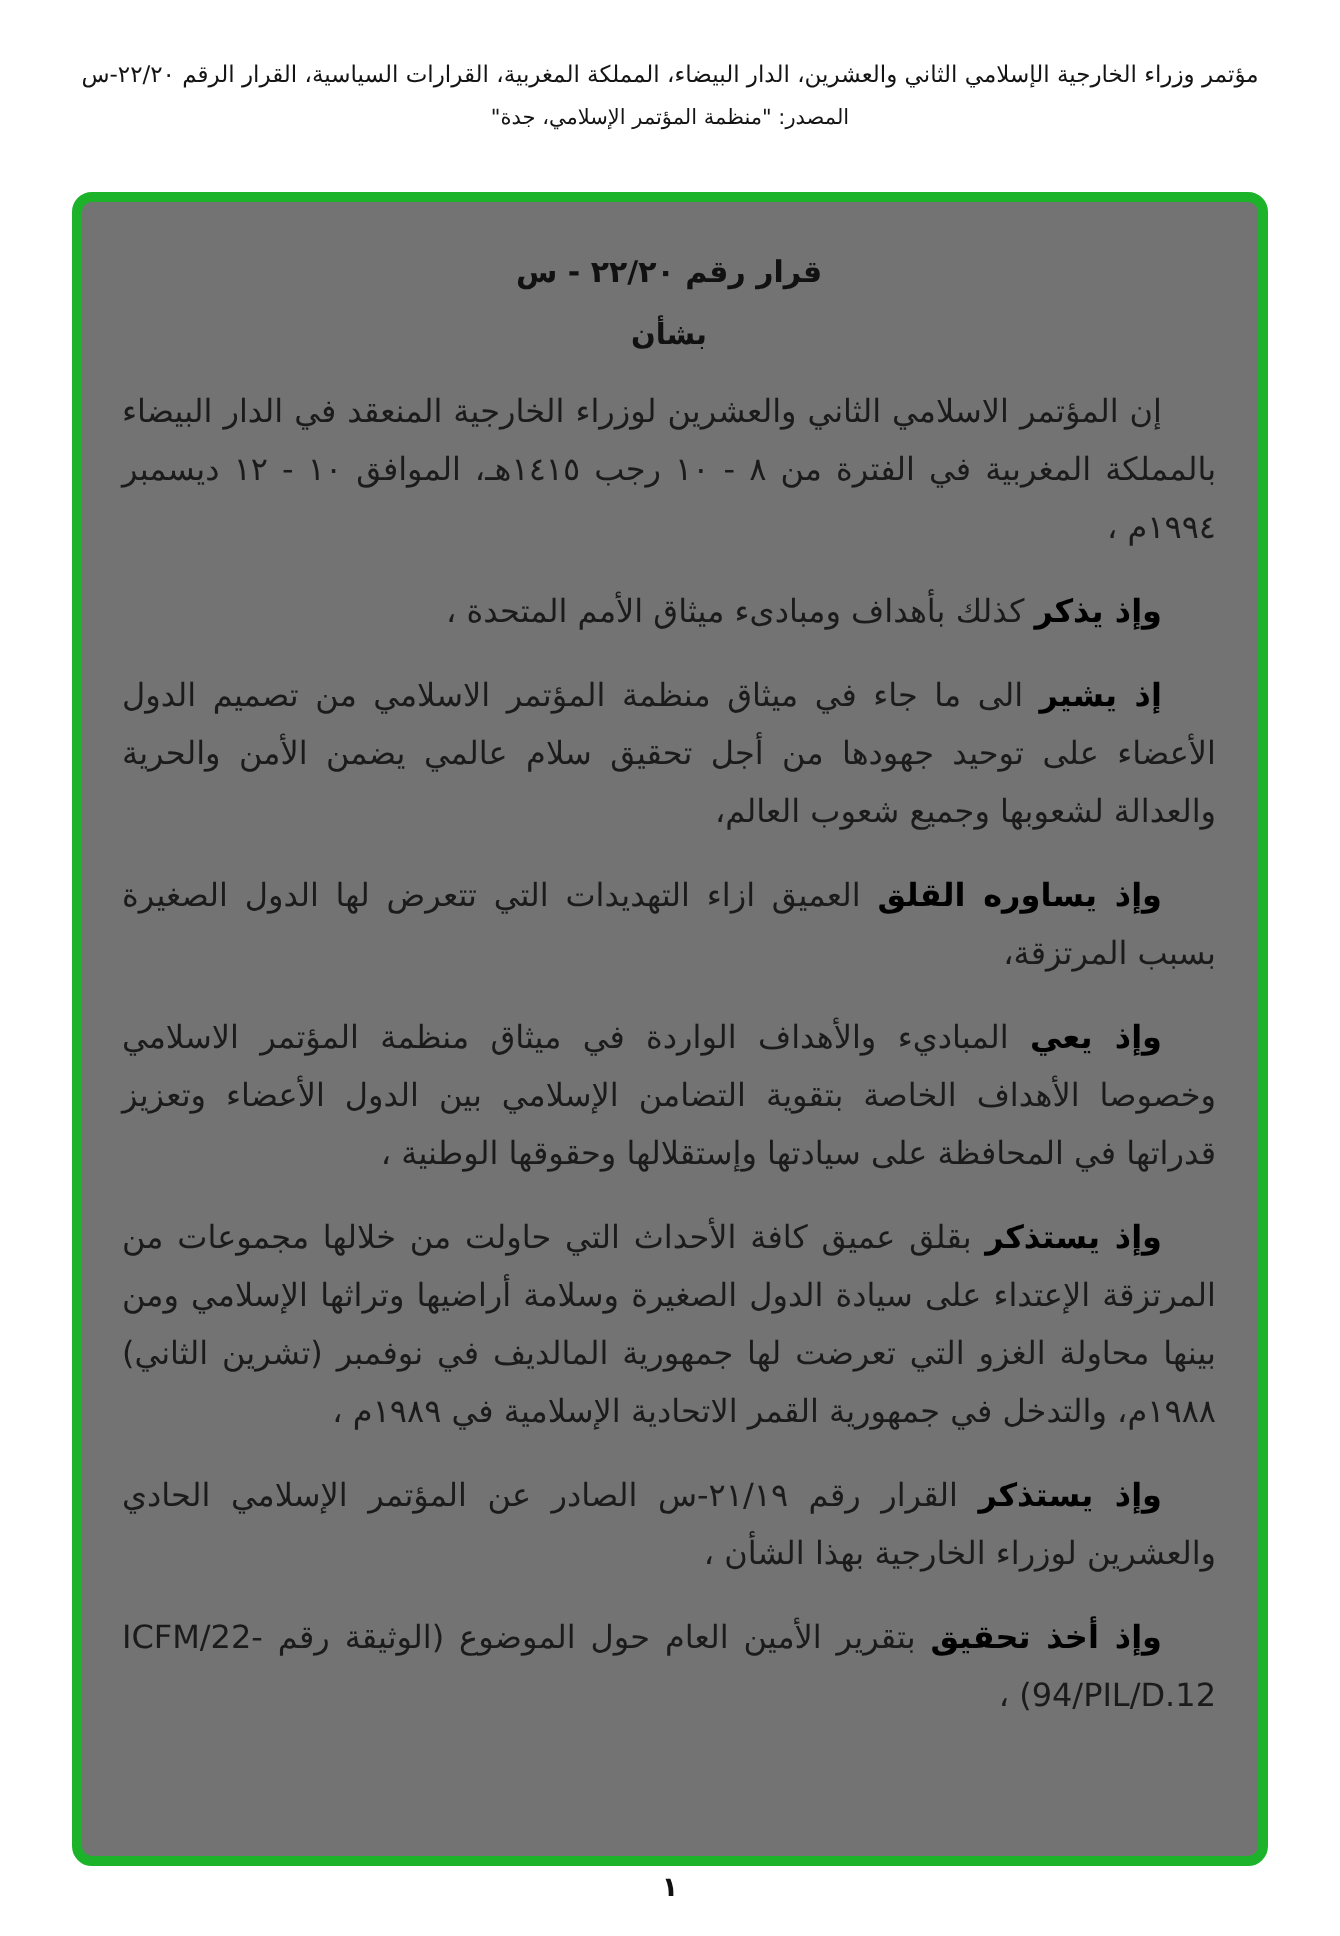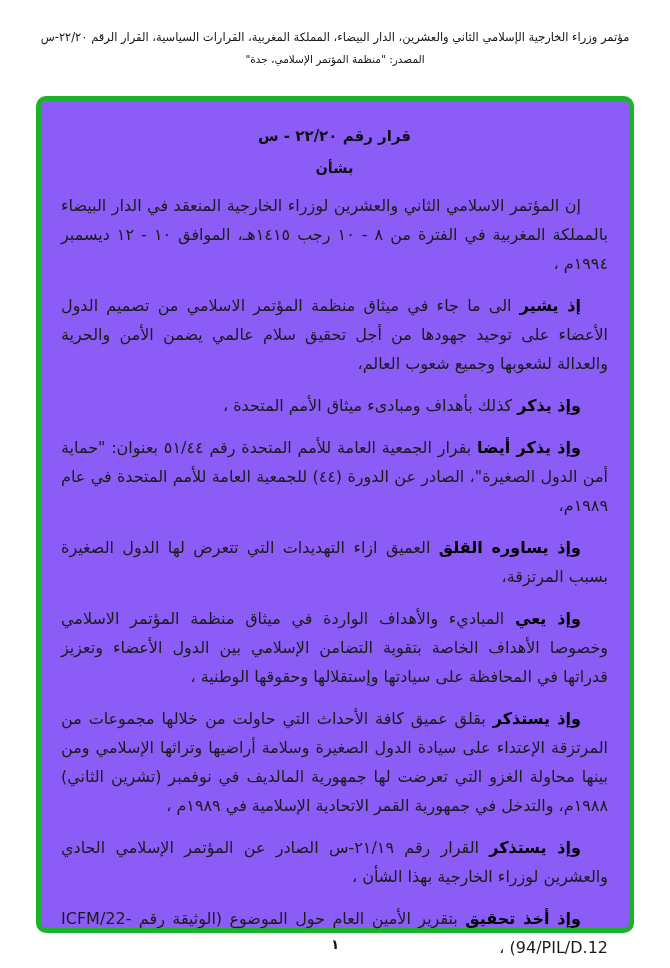--- a/index.html
+++ b/index.html
@@ -17,21 +17,21 @@
     font-weight: normal; color: #141414;
   }
   .hdr1 { top: 30px; font-size: 11.5px; letter-spacing: 0.2px; }
   .hdr2 { top: 53px; font-size: 10.5px; }
   .green-box {
     position: absolute; left: 36px; top: 96px;
     width: 598px; height: 837px;
     box-sizing: border-box;
     border: 5px solid #1cb32b;
     border-radius: 10px;
-    background: #8b5cf6;
+    background: #737373;
   }
   .doc-inner {
     position: absolute;
     left: 20px; right: 21px; top: 26px;
     direction: rtl;
   }
   .title { text-align: center; font-weight: bold; color: #111; }
   .title-1 { font-size: 15px; margin: 0 0 15px 0; }
   .title-2 { font-size: 14.5px; margin: 0 0 15px 0; }
   .title-3 { font-size: 16px; margin: 0 0 22px 0; }
@@ -59,23 +59,22 @@
 
 <div class="hdr hdr2">المصدر: "منظمة المؤتمر الإسلامي، جدة"</div>
 
 <div class="green-box">
   <div class="doc-inner">
     <div class="title title-1">قرار رقم ٢٢/٢٠ - س</div>
     <div class="title title-2">بشأن</div>
 
     <div class="clauses">
         <p class="clause"><span>إن المؤتمر الاسلامي الثاني والعشرين لوزراء الخارجية المنعقد في الدار البيضاء بالمملكة المغربية في الفترة من ٨ - ١٠ رجب ١٤١٥هـ، الموافق ١٠ - ١٢ ديسمبر ١٩٩٤م ،</span></p>
+        <p class="clause"><b class="lead">وإذ يذكر</b><span> كذلك بأهداف ومبادىء ميثاق الأمم المتحدة ،</span></p>
         <p class="clause"><b class="lead">إذ يشير</b><span> الى ما جاء في ميثاق منظمة المؤتمر الاسلامي من تصميم الدول الأعضاء على توحيد جهودها من أجل تحقيق سلام عالمي يضمن الأمن والحرية والعدالة لشعوبها وجميع شعوب العالم،</span></p>
-        <p class="clause"><b class="lead">وإذ يذكر</b><span> كذلك بأهداف ومبادىء ميثاق الأمم المتحدة ،</span></p>
-        <p class="clause"><b class="lead">وإذ يذكر أيضا</b><span> بقرار الجمعية العامة للأمم المتحدة رقم ٥١/٤٤ بعنوان: "حماية أمن الدول الصغيرة"، الصادر عن الدورة (٤٤) للجمعية العامة للأمم المتحدة في عام ١٩٨٩م،</span></p>
         <p class="clause"><b class="lead">وإذ يساوره القلق</b><span> العميق ازاء التهديدات التي تتعرض لها الدول الصغيرة بسبب المرتزقة،</span></p>
         <p class="clause"><b class="lead">وإذ يعي</b><span> المباديء والأهداف الواردة في ميثاق منظمة المؤتمر الاسلامي وخصوصا الأهداف الخاصة بتقوية التضامن الإسلامي بين الدول الأعضاء وتعزيز قدراتها في المحافظة على سيادتها وإستقلالها وحقوقها الوطنية ،</span></p>
         <p class="clause"><b class="lead">وإذ يستذكر</b><span> بقلق عميق كافة الأحداث التي حاولت من خلالها مجموعات من المرتزقة الإعتداء على سيادة الدول الصغيرة وسلامة أراضيها وتراثها الإسلامي ومن بينها محاولة الغزو التي تعرضت لها جمهورية المالديف في نوفمبر (تشرين الثاني) ١٩٨٨م، والتدخل في جمهورية القمر الاتحادية الإسلامية في ١٩٨٩م ،</span></p>
         <p class="clause"><b class="lead">وإذ يستذكر</b><span> القرار رقم ٢١/١٩-س الصادر عن المؤتمر الإسلامي الحادي والعشرين لوزراء الخارجية بهذا الشأن ،</span></p>
         <p class="clause"><b class="lead">وإذ أخذ تحقيق</b><span> بتقرير الأمين العام حول الموضوع (الوثيقة رقم ICFM/22-94/PIL/D.12) ،</span></p>
       </div>
   </div>
 </div>
 
 <div class="page-num">١</div>

